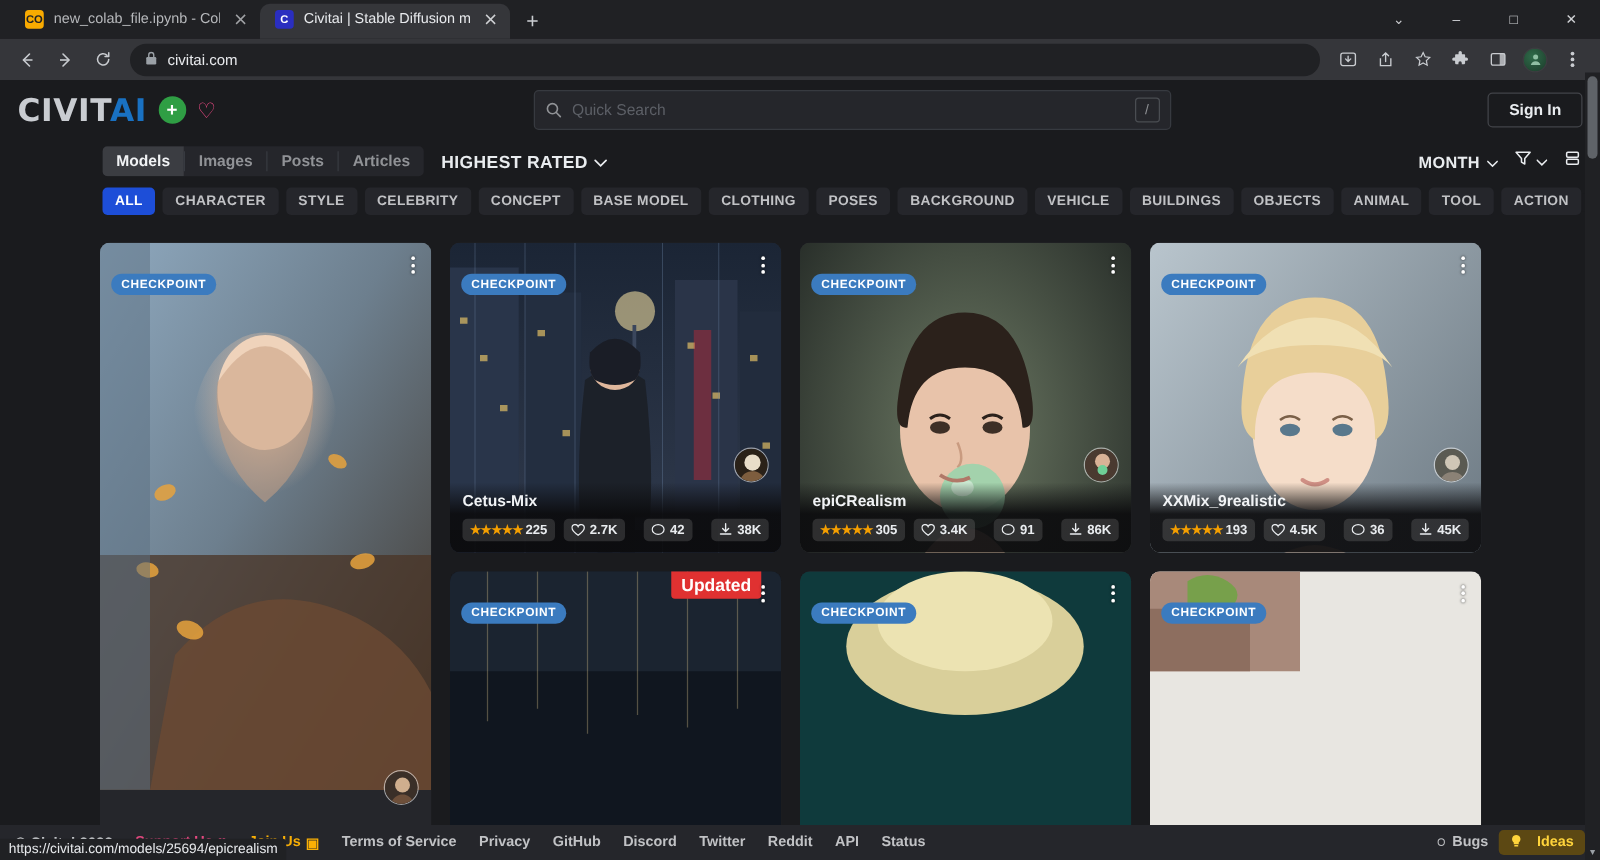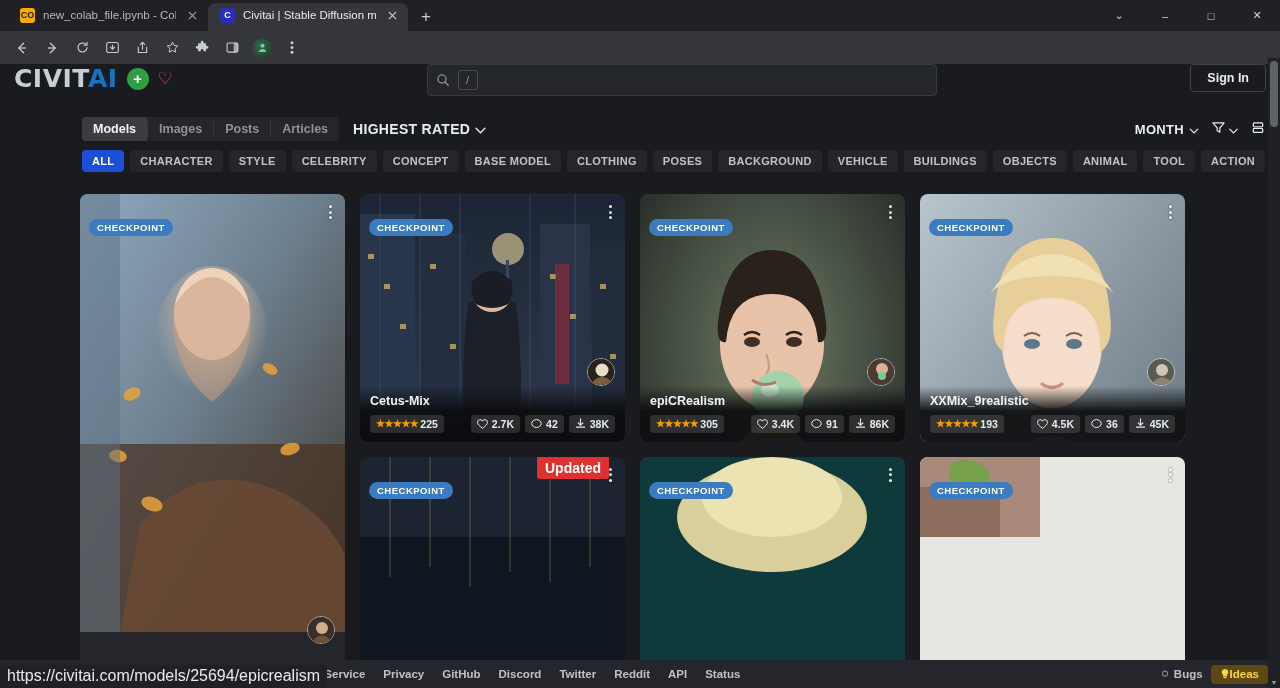--- a/index.html
+++ b/index.html
@@ -60,21 +60,21 @@
       display:flex;align-items:center;justify-content:center; flex:none;
       border:1px solid #3c3d40; }
 
   
   .page {
     position:absolute; top:64px; left:0; width:1280px; height:624px;
     background:#1a1b1e; overflow:hidden;
   }
 
   .site-header {
-    height: 48px; display:flex; align-items:flex-start; padding: 0 14px;
+    height: 48px; display:flex; align-items:center; padding: 0 14px;
     background:#1a1b1e;
   }
   .logo { display:flex; align-items:center; gap:9px; }
   .logo-text { font-size: 25px; font-weight: 800; letter-spacing:0.5px;
       font-family:"DejaVu Sans", sans-serif; }
   .logo-text .c1 { color:#c9ccd1; }
   .logo-text .c2 { color:#1971c2; }
   .plus-btn { width:22px;height:22px;border-radius:50%;background:#2f9e44;
       color:#fff; display:flex;align-items:center;justify-content:center;
       font-size:15px; line-height:1; font-weight:bold; }
@@ -169,43 +169,43 @@
      margin-bottom:7px; white-space:nowrap; overflow:hidden;
      text-overflow:ellipsis; }
   .statrow { display:flex; align-items:center; justify-content:space-between;
      gap:4px; }
   .pill { background: rgba(255,255,255,.13); border-radius: 4px;
      padding: 3px 6px; display:flex; align-items:center; gap:4px;
      color:#e9ecef; font-size:10.5px; font-weight:700; }
   .pill.rating { gap:2px; }
   .stars { display:flex; gap:1px; color:#f59f00; font-size:10px;
      letter-spacing:-0.5px; }
-  .statgrp { display:flex; gap:5px; }
+  .statgrp { display:flex; gap:15px; }
   .ico { display:flex; align-items:center; }
 
   
   .footer {
     position:absolute; bottom:0; left:0; width:1280px; height:28px;
     background:#25262b; display:flex; align-items:center; padding: 0 12px;
     gap: 18px; font-size:11.5px; z-index:20;
   }
   .copy { color:#e9ecef; font-weight:700; font-size:12px; }
   .flink { color:#c1c2c5; font-weight:700; display:flex; align-items:center;
      gap:4px; }
   .flink.support { color:#e64980; }
   .flink.join { color:#fab005; }
   .fright { margin-left:auto; display:flex; align-items:center; gap:8px; }
   .bugs { color:#c1c2c5; font-weight:700; display:flex; align-items:center;
      gap:4px; font-size:11.5px; }
   .ideas { background:#5c4813; color:#ffd43b; font-weight:700;
      padding: 3px 9px; border-radius:4px; display:flex; align-items:center;
-     gap:0; font-size:11.5px; }
+     gap:12px; font-size:11.5px; }
   .statusbar {
     position:absolute; bottom:0; left:0; background:#202124; color:#e8eaed;
-    font-size:16px; padding: 2px 7px 3px; z-index:30; white-space:nowrap;
+    font-size:11px; padding: 2px 7px 3px; z-index:30; white-space:nowrap;
     border-top-right-radius:3px;
   }
 
   
   .scrollbar { position:absolute; right:0; top:58px; width:12px;
     height:630px; background:#202124; z-index:25; }
   .scrollthumb { position:absolute; top:3px; left:2px; width:8px; height:66px;
     background:#5f6368; border-radius:4px; }
   .scroll-arrow { position:absolute; left:0; width:12px; height:12px;
     display:flex;align-items:center;justify-content:center;color:#9aa0a6;
@@ -256,20 +256,29 @@
           <path d="M8 4l6 6-6 6" stroke="#c9ccd0" stroke-width="1.6" fill="none" stroke-linecap="round"></path>
           <path d="M14 10H5" stroke="#c9ccd0" stroke-width="1.6"></path>
         </svg>
     </div>
     <div class="tbtn">
       <svg width="15" height="15" viewBox="0 0 20 20">
           <path d="M16 10a6 6 0 1 1-1.8-4.3" stroke="#c9ccd0" stroke-width="1.6" fill="none" stroke-linecap="round"></path>
           <path d="M16 3v4h-4" stroke="#c9ccd0" stroke-width="1.6" fill="none" stroke-linecap="round" stroke-linejoin="round"></path>
         </svg>
     </div>
+    <div class="omnibox">
+      <span class="lock">
+        <svg width="10" height="11" viewBox="0 0 10 11">
+            <rect x="1" y="4.5" width="8" height="6" rx="1" fill="#9aa0a6"></rect>
+            <path d="M3 4.5V3a2 2 0 0 1 4 0v1.5" stroke="#9aa0a6" stroke-width="1.1" fill="none"></path>
+          </svg>
+      </span>
+      <span>civitai.com</span>
+    </div>
     <div class="tbtn-sq">
       <svg width="15" height="15" viewBox="0 0 18 18">
           <rect x="2" y="3" width="14" height="12" rx="2" stroke="#c9ccd0" stroke-width="1.3" fill="none"></rect>
           <path d="M9 6v5M6.5 8.5L9 11l2.5-2.5" stroke="#c9ccd0" stroke-width="1.3" fill="none" stroke-linecap="round"></path>
         </svg>
     </div>
     <div class="tbtn-sq">
       <svg width="15" height="15" viewBox="0 0 18 18">
           <path d="M4 8v7h10V8" stroke="#c9ccd0" stroke-width="1.3" fill="none"></path>
           <path d="M9 11V3M6.2 5.6L9 2.8l2.8 2.8" stroke="#c9ccd0" stroke-width="1.3" fill="none" stroke-linecap="round"></path>
@@ -317,20 +326,21 @@
         <span class="heart-btn">♡</span>
       </div>
       <div class="searchwrap">
         <div class="searchbar">
           <span class="sicon">
             <svg width="14" height="14" viewBox="0 0 16 16">
                 <circle cx="6.8" cy="6.8" r="4.6" stroke="#909296" stroke-width="1.5" fill="none"></circle>
                 <path d="M10.3 10.3L14 14" stroke="#909296" stroke-width="1.5" stroke-linecap="round"></path>
               </svg>
           </span>
+          <input type="text" placeholder="Quick Search" style="">
           <span class="slashkey">/</span>
         </div>
       </div>
       <button class="signin">Sign In</button>
     </div>
 
     <div class="navrow">
       <div class="seg">
         <div class="segitem active">Models</div>
         <div class="sep"></div>

